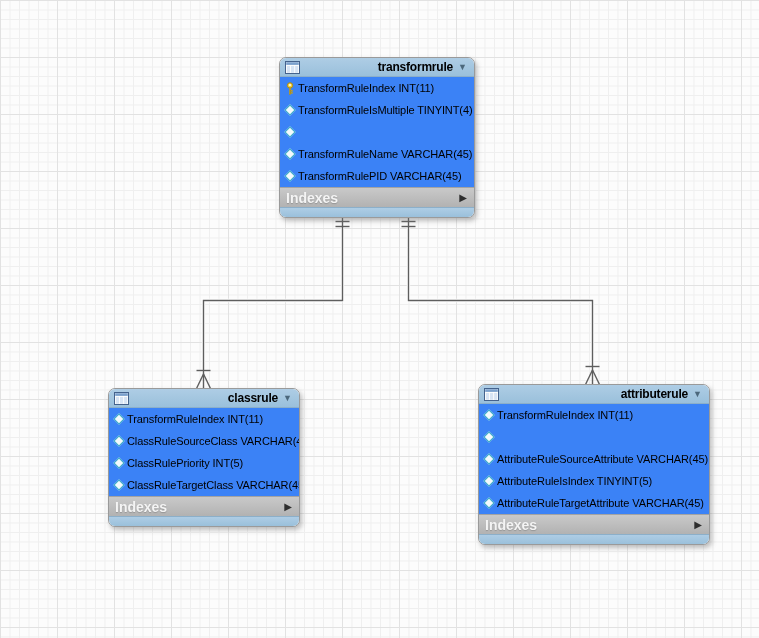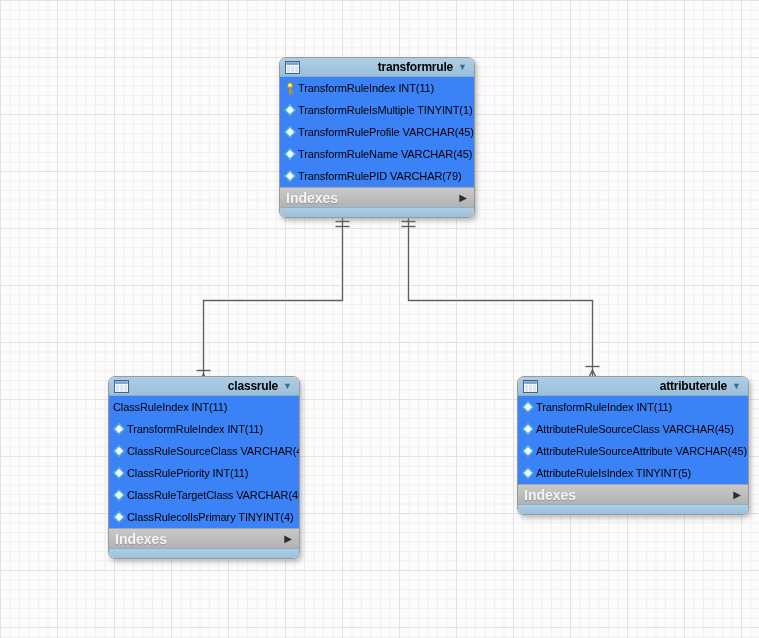--- a/index.html
+++ b/index.html
@@ -116,105 +116,95 @@
                 <rect x="5.7" y="8.3" width="1.9" height="1" fill="#f4d03f" stroke="#a8860d" stroke-width="0.5"></rect>
                 <rect x="5.7" y="10.4" width="1.9" height="1" fill="#f4d03f" stroke="#a8860d" stroke-width="0.5"></rect>
               </svg>
             </span>
             <span>TransformRuleIndex INT(11)</span>
           </div>
           <div class="tbl-row">
             <span class="col-icon">
               <span class="diamond"></span>
             </span>
-            <span>TransformRuleIsMultiple TINYINT(1)</span>
-          </div>
-          <div class="tbl-row">
-            <span class="col-icon">
-              <span class="diamond"></span>
-            </span>
-            <span>TransformRuleProfile VARCHAR(45)</span>
+            <span>TransformRuleIsMultiple TINYINT(4)</span>
+          </div>
+          <div class="tbl-row">
+            <span class="col-icon">
+              <span class="diamond"></span>
+            </span>
           </div>
           <div class="tbl-row">
             <span class="col-icon">
               <span class="diamond"></span>
             </span>
             <span>TransformRuleName VARCHAR(45)</span>
           </div>
           <div class="tbl-row">
             <span class="col-icon">
               <span class="diamond"></span>
             </span>
-            <span>TransformRulePID VARCHAR(79)</span>
+            <span>TransformRulePID VARCHAR(45)</span>
           </div>
         </div>
     <div class="tbl-footer">
       <span class="footer-label">Indexes</span>
       <span class="expand-arrow">▶</span>
     </div>
     <div class="tbl-bottom"></div>
   </div>
 
-  <div class="db-table" style="left: 108px; top: 376px; width: 190px;">
+  <div class="db-table" style="left: 108px; top: 388px; width: 190px;">
     <div class="tbl-header">
       <span class="col-icon" style="width:15px;flex-basis:15px;">
             <svg width="15" height="13" viewBox="0 0 15 13">
               <rect x="0.5" y="0.5" width="14" height="12" fill="#fdfdfd" stroke="#44628c"></rect>
               <rect x="1.2" y="1.2" width="12.6" height="2.7" fill="#7aa0cc"></rect>
               <rect x="1.9" y="4.9" width="3.2" height="6.9" fill="#d7e4f4"></rect>
               <rect x="6" y="4.9" width="3.2" height="6.9" fill="#d7e4f4"></rect>
               <rect x="10.1" y="4.9" width="3.1" height="6.9" fill="#d7e4f4"></rect>
             </svg>
           </span>
       <span class="tbl-title">classrule</span>
       <span class="collapse-arrow">▼</span>
     </div>
     <div class="tbl-body">
           <div class="tbl-row">
-            <span>ClassRuleIndex INT(11)</span>
-          </div>
-          <div class="tbl-row">
             <span class="col-icon">
               <span class="diamond"></span>
             </span>
             <span>TransformRuleIndex INT(11)</span>
           </div>
           <div class="tbl-row">
             <span class="col-icon">
               <span class="diamond"></span>
             </span>
             <span>ClassRuleSourceClass VARCHAR(45)</span>
           </div>
           <div class="tbl-row">
             <span class="col-icon">
               <span class="diamond"></span>
             </span>
-            <span>ClassRulePriority INT(11)</span>
+            <span>ClassRulePriority INT(5)</span>
           </div>
           <div class="tbl-row">
             <span class="col-icon">
               <span class="diamond"></span>
             </span>
             <span>ClassRuleTargetClass VARCHAR(45)</span>
-          </div>
-          <div class="tbl-row">
-            <span class="col-icon">
-              <span class="diamond"></span>
-            </span>
-            <span>ClassRulecolIsPrimary TINYINT(4)</span>
           </div>
         </div>
     <div class="tbl-footer">
       <span class="footer-label">Indexes</span>
       <span class="expand-arrow">▶</span>
     </div>
     <div class="tbl-bottom"></div>
   </div>
 
-  <div class="db-table" style="left: 478px; top: 376px; width: 230px; margin-left: 39px;">
+  <div class="db-table" style="left: 478px; top: 384px; width: 230px;">
     <div class="tbl-header">
       <span class="col-icon" style="width:15px;flex-basis:15px;">
             <svg width="15" height="13" viewBox="0 0 15 13">
               <rect x="0.5" y="0.5" width="14" height="12" fill="#fdfdfd" stroke="#44628c"></rect>
               <rect x="1.2" y="1.2" width="12.6" height="2.7" fill="#7aa0cc"></rect>
               <rect x="1.9" y="4.9" width="3.2" height="6.9" fill="#d7e4f4"></rect>
               <rect x="6" y="4.9" width="3.2" height="6.9" fill="#d7e4f4"></rect>
               <rect x="10.1" y="4.9" width="3.1" height="6.9" fill="#d7e4f4"></rect>
             </svg>
           </span>
@@ -225,33 +215,38 @@
           <div class="tbl-row">
             <span class="col-icon">
               <span class="diamond"></span>
             </span>
             <span>TransformRuleIndex INT(11)</span>
           </div>
           <div class="tbl-row">
             <span class="col-icon">
               <span class="diamond"></span>
             </span>
-            <span>AttributeRuleSourceClass VARCHAR(45)</span>
           </div>
           <div class="tbl-row">
             <span class="col-icon">
               <span class="diamond"></span>
             </span>
             <span>AttributeRuleSourceAttribute VARCHAR(45)</span>
           </div>
           <div class="tbl-row">
             <span class="col-icon">
               <span class="diamond"></span>
             </span>
             <span>AttributeRuleIsIndex TINYINT(5)</span>
+          </div>
+          <div class="tbl-row">
+            <span class="col-icon">
+              <span class="diamond"></span>
+            </span>
+            <span>AttributeRuleTargetAttribute VARCHAR(45)</span>
           </div>
         </div>
     <div class="tbl-footer">
       <span class="footer-label">Indexes</span>
       <span class="expand-arrow">▶</span>
     </div>
     <div class="tbl-bottom"></div>
   </div>
 </div>
 </div>

